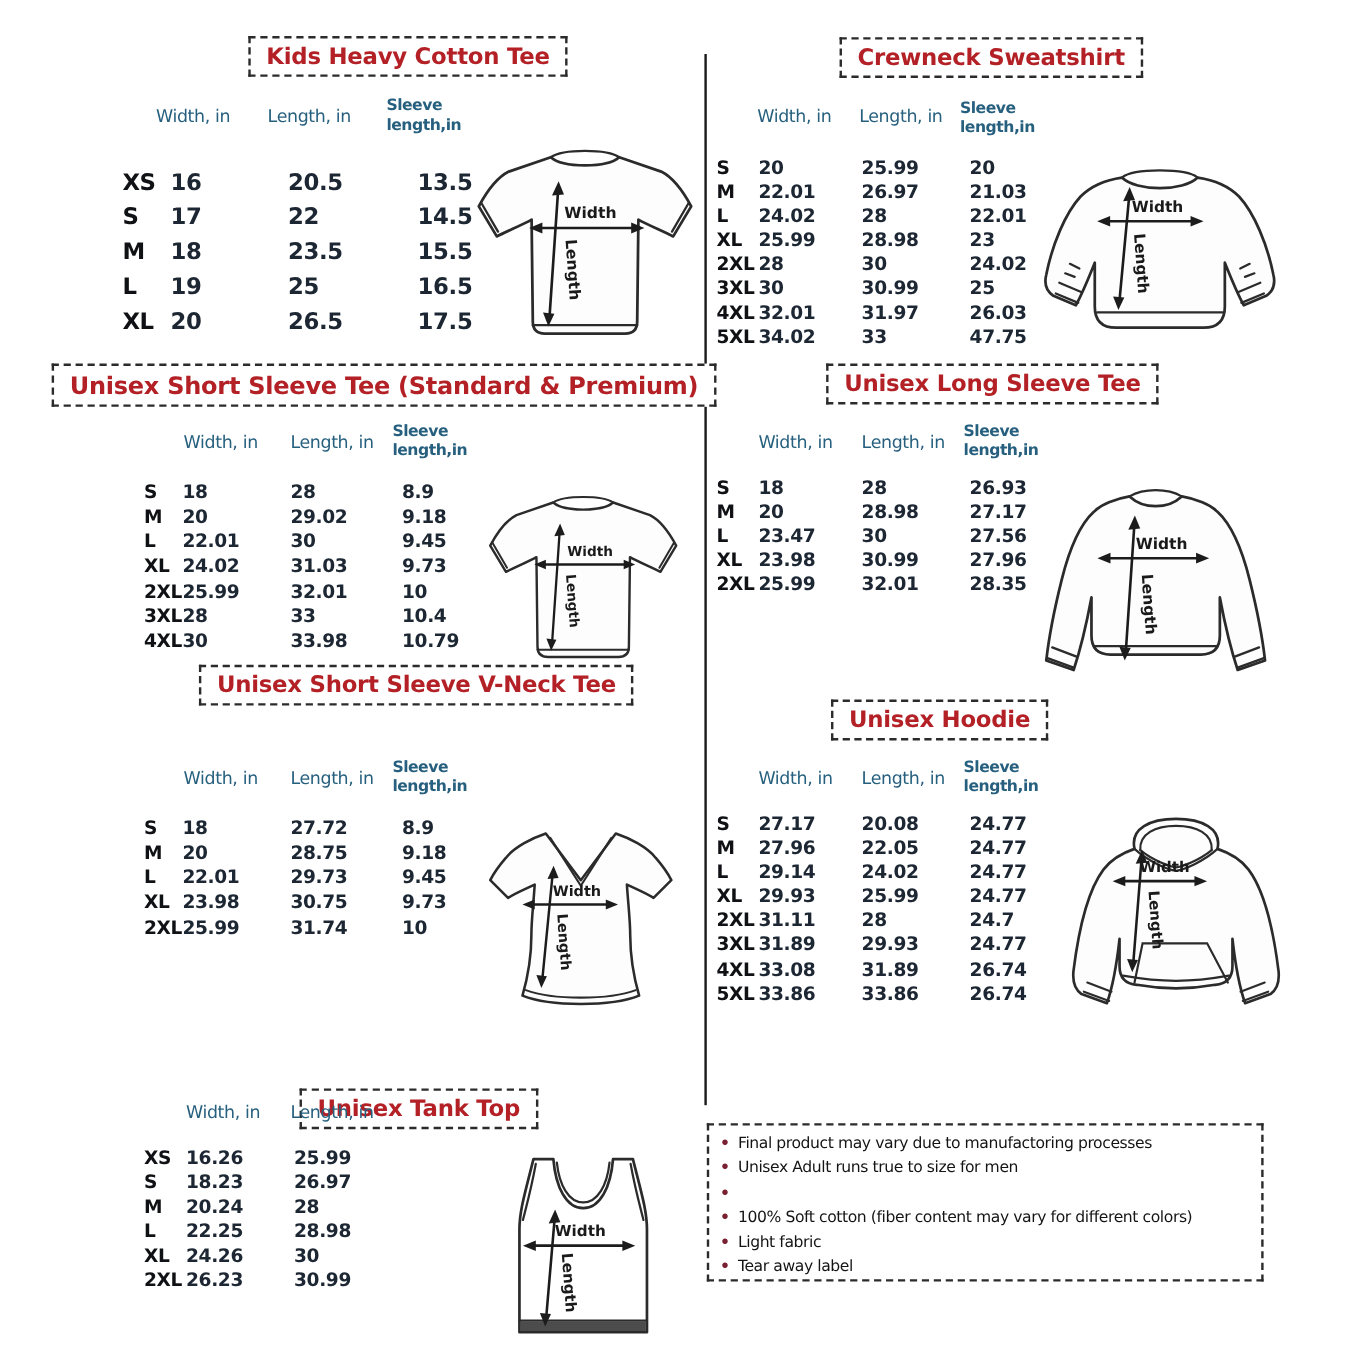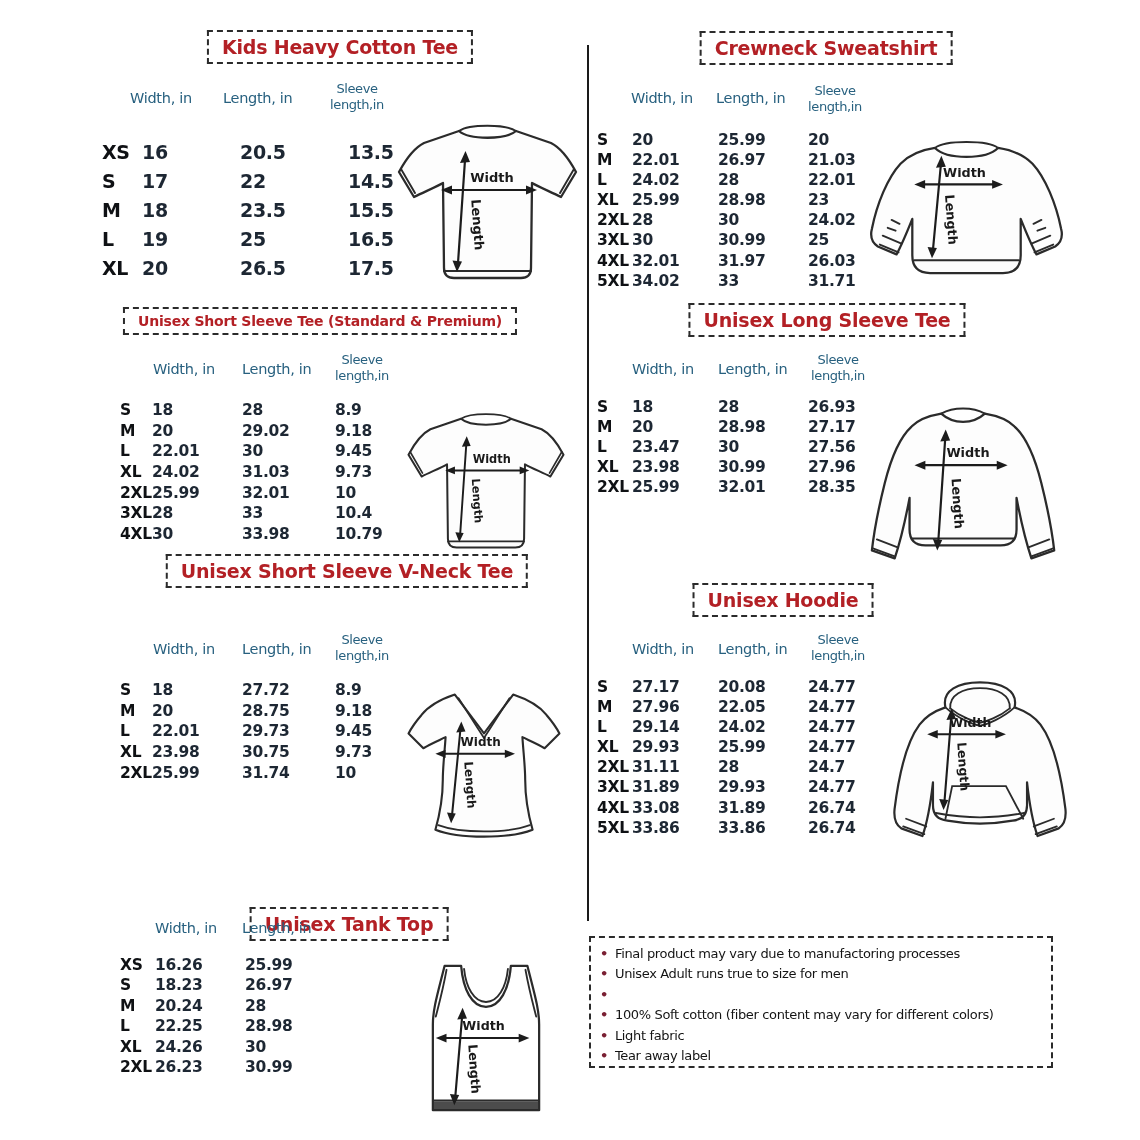--- a/index.html
+++ b/index.html
@@ -1,25 +1,25 @@
 <!DOCTYPE html>
 <html><head>
 <meta charset="utf-8">
 <style>
   html,body{margin:0;padding:0}
   body{width:1140px;height:1140px;position:relative;background:#ffffff;
        font-family:"DejaVu Sans",sans-serif;overflow:hidden}
   .title{position:absolute;transform:translate(-50%,-50%);border:2px dashed #2b2b2b;
          color:#b32025;font-weight:bold;font-size:19px;padding:4px 13px;
          white-space:nowrap;letter-spacing:-0.2px;background:#fff}
-  .title.small{font-size:14px}
+  .title.small{font-size:20px}
   .hdr{position:absolute;color:#27607f;font-weight:normal;font-size:14.5px;
        line-height:17px;white-space:nowrap;letter-spacing:-0.3px}
-  .hdr2{position:absolute;color:#27607f;font-weight:normal;font-size:13px;width:70px;
-        text-align:center;line-height:15.5px;letter-spacing:-0.4px}
+  .hdr2{position:absolute;color:#27607f;font-weight:bold;font-size:13px;width:70px;
+        line-height:15.5px;letter-spacing:-0.4px}
   .tbl{position:absolute;letter-spacing:-0.3px}
   .trow{display:grid}
   .cell{font-weight:bold;color:#1d2733;white-space:nowrap}
   .c0{color:#0f1114}
   .g-kids .trow{grid-template-columns:40px 98px 108px 60px;height:29px;line-height:29px;font-size:19px}
   .g-left .trow{grid-template-columns:32px 90px 93px 60px;height:20.7px;line-height:20.7px;font-size:15.5px}
   .g-right .trow{grid-template-columns:35px 86px 90px 62px;height:20.1px;line-height:20.1px;font-size:15.5px}
   .g-tank .trow{grid-template-columns:35px 90px 100px;height:20.4px;line-height:20.4px;font-size:15.5px}
   .divider{position:absolute;left:587px;top:45px;width:2px;height:876px;background:#1a1a1a}
   .notes{position:absolute;left:589px;top:936px;width:464px;height:132px;
@@ -137,21 +137,21 @@
     <div class="trow">
       <span class="cell c0">4XL</span>
       <span class="cell c1">32.01</span>
       <span class="cell c2">31.97</span>
       <span class="cell c3">26.03</span>
     </div>
     <div class="trow">
       <span class="cell c0">5XL</span>
       <span class="cell c1">34.02</span>
       <span class="cell c2">33</span>
-      <span class="cell c3">31.71</span>
+      <span class="cell c3">47.75</span>
     </div>
   </div>
 <svg viewBox="0 0 205 160" style="left:866px;top:133px;width:202px;height:158px">
   <path class="garment" d="M70,15 C56,17 43,23 35,31 C22,45 11,72 6,97 C4,105 6,111 12,115 L31,123 C37,112 43,97 47,87 L47,124 C47,136 53,142 65,142 L139,142 C151,142 157,136 157,124 L157,87 C161,97 167,112 173,123 L192,115 C198,111 200,105 198,97 C193,72 182,45 169,31 C161,23 148,17 134,15 C122,27 82,27 70,15 Z"></path>
   <path class="seam" d="M70,15 C80,7 124,7 134,15"></path>
   <path class="seam" d="M49,129 L155,129"></path>
   <path class="seam" d="M33,121 L14,113 M36,112 L17,104 M171,121 L190,113 M168,112 L187,104"></path>
   <path class="seam" d="M22,96 L30,99 M26,88 L34,92 M182,96 L174,99 M178,88 L170,92"></path>
   <g>
     <line class="arw" x1="76" y1="32" x2="68" y2="118"></line>

